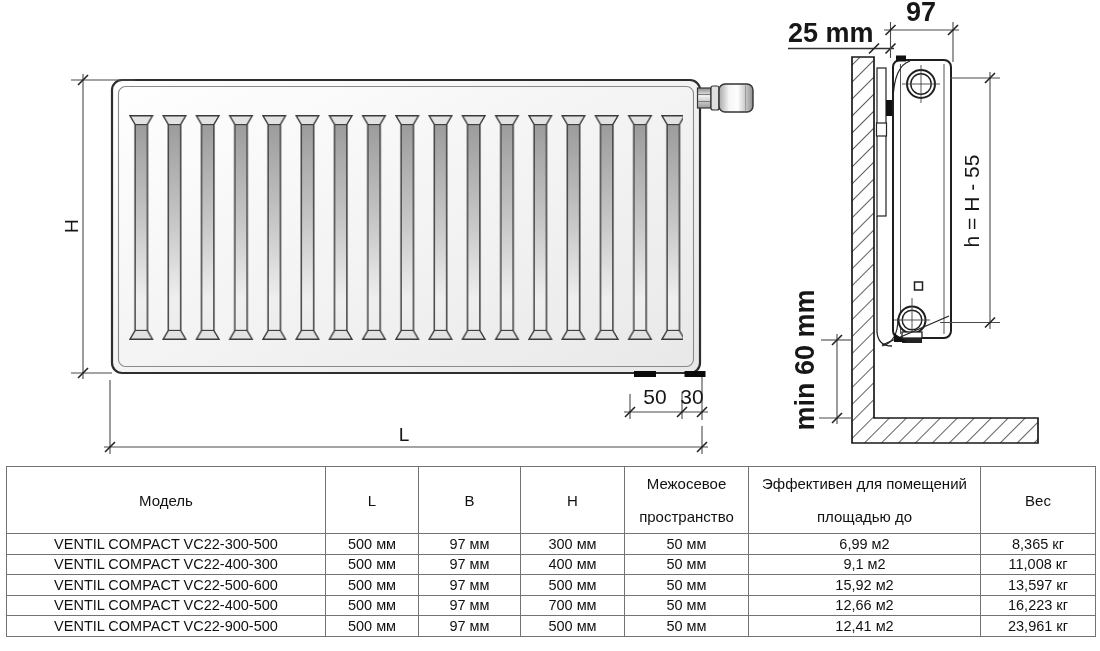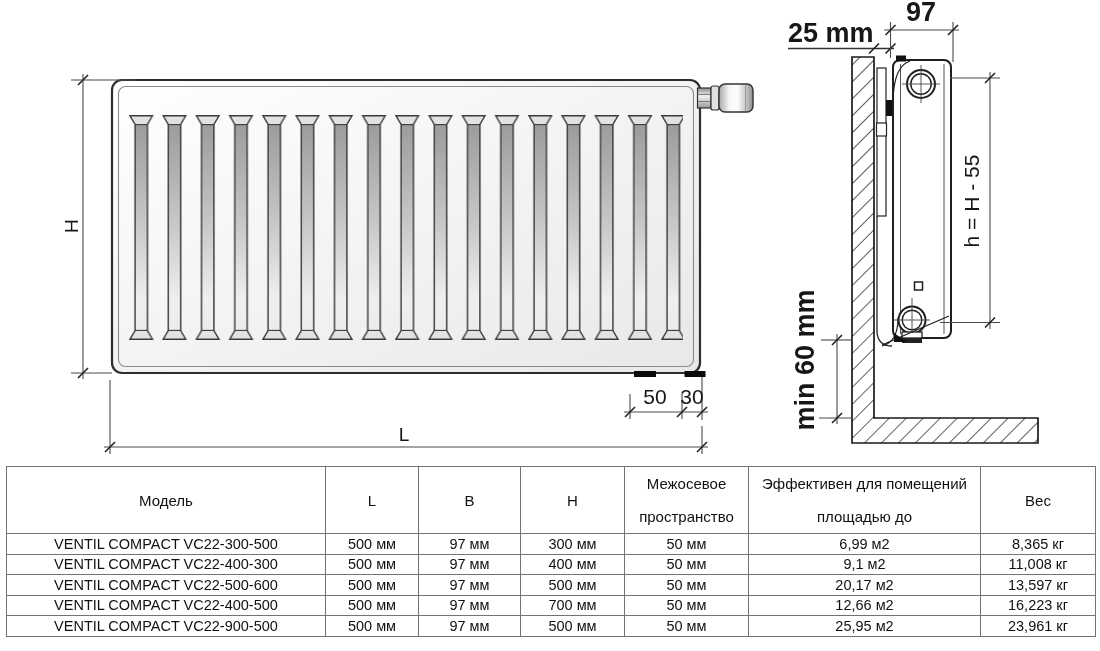--- a/index.html
+++ b/index.html
@@ -216,36 +216,36 @@
         <td>50 мм</td>
         <td>9,1 м2</td>
         <td>11,008 кг</td>
       </tr>
       <tr>
         <td>VENTIL COMPACT VC22-500-600</td>
         <td>500 мм</td>
         <td>97 мм</td>
         <td>500 мм</td>
         <td>50 мм</td>
-        <td>20,17 м2</td>
+        <td>15,92 м2</td>
         <td>13,597 кг</td>
       </tr>
       <tr>
         <td>VENTIL COMPACT VC22-400-500</td>
         <td>500 мм</td>
         <td>97 мм</td>
         <td>700 мм</td>
         <td>50 мм</td>
         <td>12,66 м2</td>
         <td>16,223 кг</td>
       </tr>
       <tr>
         <td>VENTIL COMPACT VC22-900-500</td>
         <td>500 мм</td>
         <td>97 мм</td>
         <td>500 мм</td>
         <td>50 мм</td>
-        <td>25,95 м2</td>
+        <td>12,41 м2</td>
         <td>23,961 кг</td>
       </tr>
     </tbody>
   </table>
 </div>
 
 </body></html>

